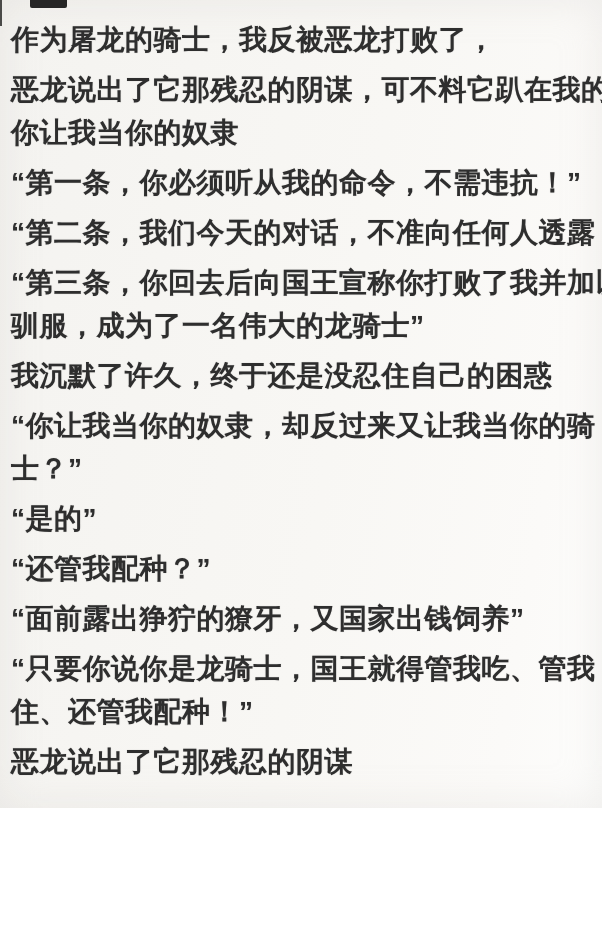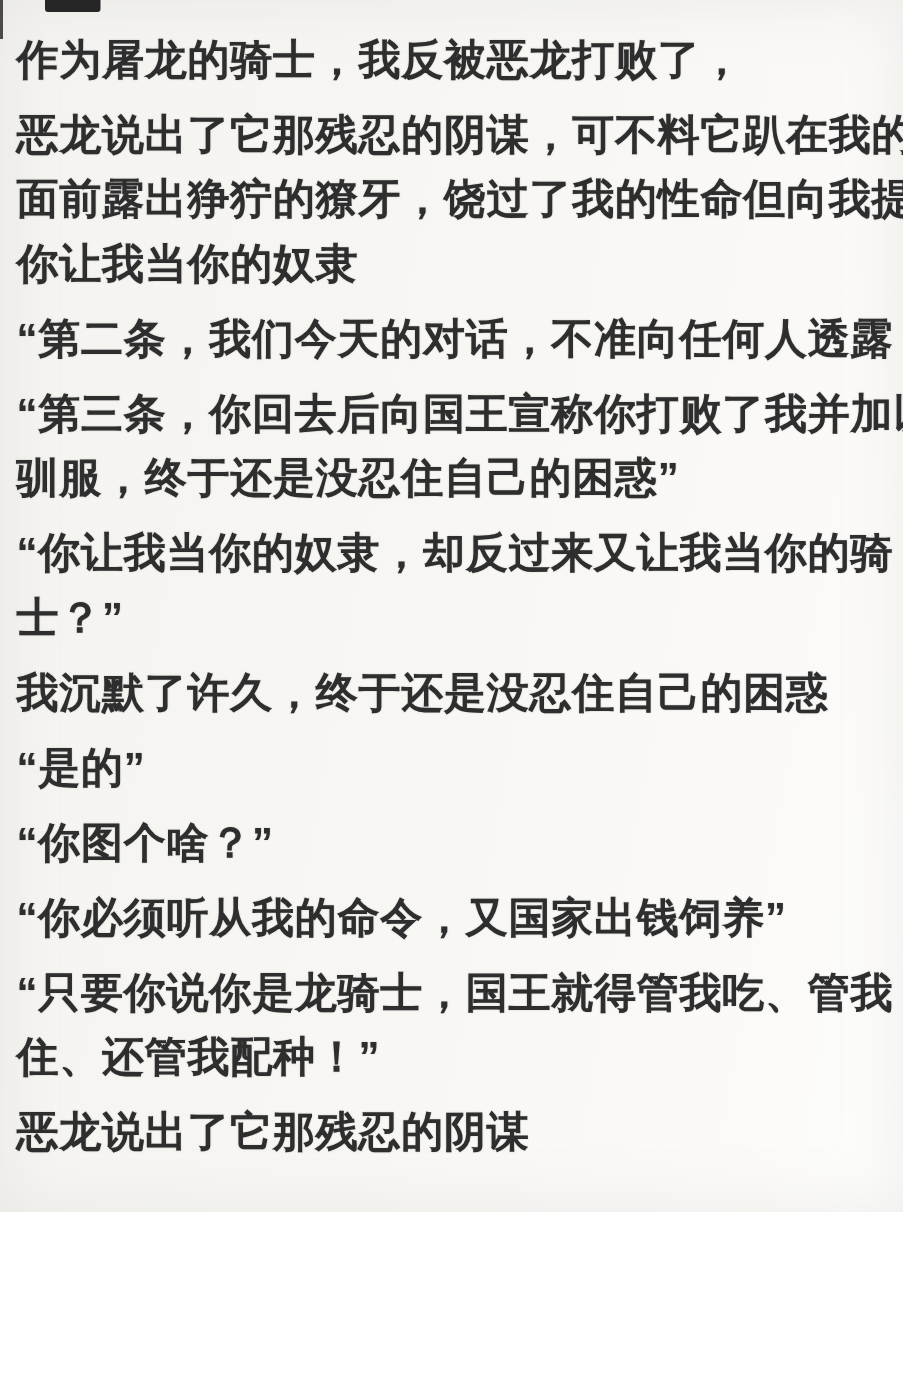--- a/index.html
+++ b/index.html
@@ -75,45 +75,47 @@
 <div class="page">
   <div class="corner-artifact-edge"></div>
   <div class="corner-artifact-bar"></div>
 
   <div class="story">
       <div class="para">
         <div class="line">作为屠龙的骑士，我反被恶龙打败了，</div>
       </div>
       <div class="para">
         <div class="line">恶龙说出了它那残忍的阴谋，可不料它趴在我的</div>
-        <div class="line">面前露出狰狞的獠牙，饶过了我的性命但向我提</div>
         <div class="line">你让我当你的奴隶</div>
+      </div>
+      <div class="para">
+        <div class="line">“第一条，你必须听从我的命令，不需违抗！”</div>
       </div>
       <div class="para">
         <div class="line">“第二条，我们今天的对话，不准向任何人透露！”</div>
       </div>
       <div class="para">
         <div class="line">“第三条，你回去后向国王宣称你打败了我并加以</div>
-        <div class="line">驯服，终于还是没忍住自己的困惑”</div>
+        <div class="line">驯服，成为了一名伟大的龙骑士”</div>
+      </div>
+      <div class="para">
+        <div class="line">我沉默了许久，终于还是没忍住自己的困惑</div>
       </div>
       <div class="para">
         <div class="line">“你让我当你的奴隶，却反过来又让我当你的骑</div>
         <div class="line">士？”</div>
       </div>
       <div class="para">
-        <div class="line">我沉默了许久，终于还是没忍住自己的困惑</div>
-      </div>
-      <div class="para">
         <div class="line">“是的”</div>
       </div>
       <div class="para">
-        <div class="line">“你图个啥？”</div>
+        <div class="line">“还管我配种？”</div>
       </div>
       <div class="para">
-        <div class="line">“你必须听从我的命令，又国家出钱饲养”</div>
+        <div class="line">“面前露出狰狞的獠牙，又国家出钱饲养”</div>
       </div>
       <div class="para">
         <div class="line">“只要你说你是龙骑士，国王就得管我吃、管我</div>
         <div class="line">住、还管我配种！”</div>
       </div>
       <div class="para">
         <div class="line">恶龙说出了它那残忍的阴谋</div>
       </div>
     </div>
 

